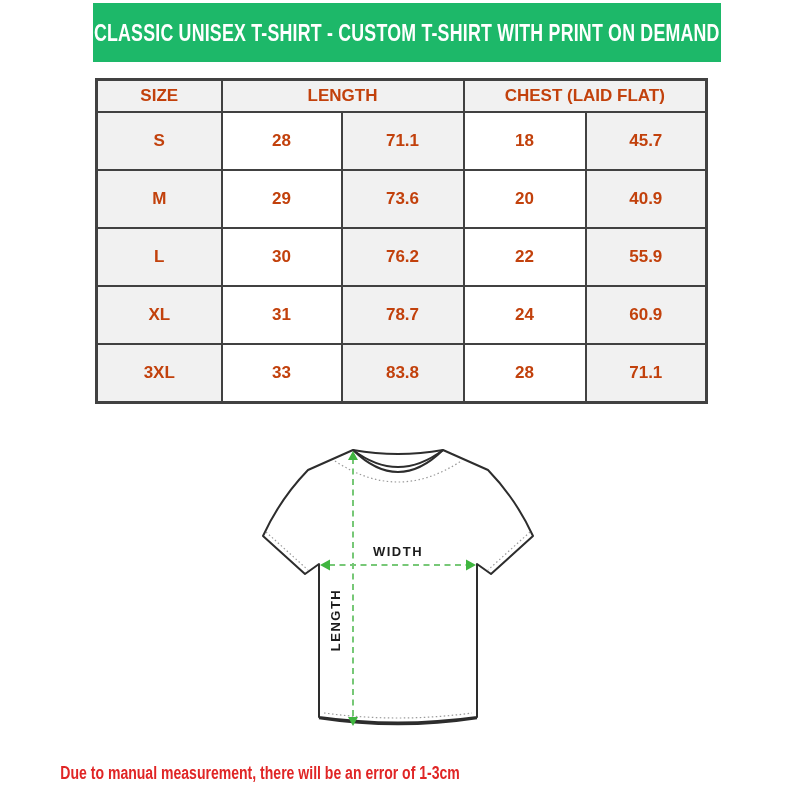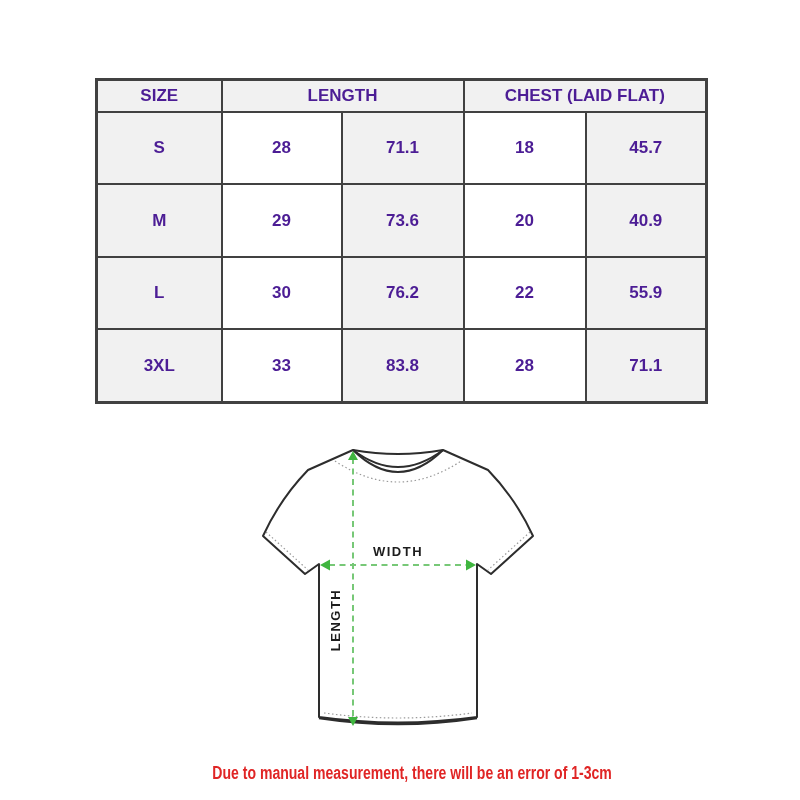--- a/index.html
+++ b/index.html
@@ -16,50 +16,53 @@
   }
   .banner-title{
     color:#ffffff;font-weight:bold;font-size:24px;white-space:nowrap;
     transform:scaleX(0.74);transform-origin:center;letter-spacing:0.3px;
   }
 
   
   .table-wrap{position:absolute;left:95px;top:78px;}
   table.size-chart{
     border-collapse:collapse;table-layout:fixed;width:610px;height:326px;
-    border:3px solid #414141;color:#4c1d95;
+    border:3px solid #414141;color:#c2410c;
   }
   table.size-chart th, table.size-chart td{
     border:2px solid #414141;text-align:center;vertical-align:middle;padding:0;
     font-weight:bold;font-size:17px;background:#ffffff;
   }
   table.size-chart th{background:#f1f1f1;height:30px;}
   table.size-chart td{height:36px;}
   table.size-chart td.g{background:#f1f1f1;}
 
   
   .diagram{position:absolute;left:240px;top:437px;width:320px;height:320px;}
   .diagram svg{display:block;}
   .svg-label{
     font-family:"Liberation Sans", sans-serif;font-size:13px;font-weight:bold;
     fill:#1d1d1d;letter-spacing:1.5px;
   }
 
   
-  .note-row{position:absolute;left:16px;top:763px;width:652px;text-align:right;}
+  .note-row{position:absolute;left:4px;top:763px;width:652px;text-align:left;}
   .note{
     display:inline-block;color:#e02525;font-weight:bold;font-size:18px;white-space:nowrap;
     transform:scaleX(0.78);transform-origin:center;
   }
 </style>
 </head>
 <body>
 
 <div class="page">
 
+  <div class="banner">
+    <span class="banner-title">CLASSIC UNISEX T-SHIRT - CUSTOM T-SHIRT WITH PRINT ON DEMAND</span>
+  </div>
 
   <div class="table-wrap">
     <table class="size-chart">
       <colgroup>
         <col style="width:125px">
           <col style="width:120px">
           <col style="width:122px">
           <col style="width:122px">
           <col style="width:121px">
       </colgroup>
@@ -84,20 +87,27 @@
           <td class="g">73.6</td>
           <td>20</td>
           <td class="g">40.9</td>
         </tr>
         <tr>
           <td class="g">L</td>
           <td>30</td>
           <td class="g">76.2</td>
           <td>22</td>
           <td class="g">55.9</td>
+        </tr>
+        <tr>
+          <td class="g">XL</td>
+          <td>31</td>
+          <td class="g">78.7</td>
+          <td>24</td>
+          <td class="g">60.9</td>
         </tr>
         <tr>
           <td class="g">3XL</td>
           <td>33</td>
           <td class="g">83.8</td>
           <td>28</td>
           <td class="g">71.1</td>
         </tr>
       </tbody>
     </table>

